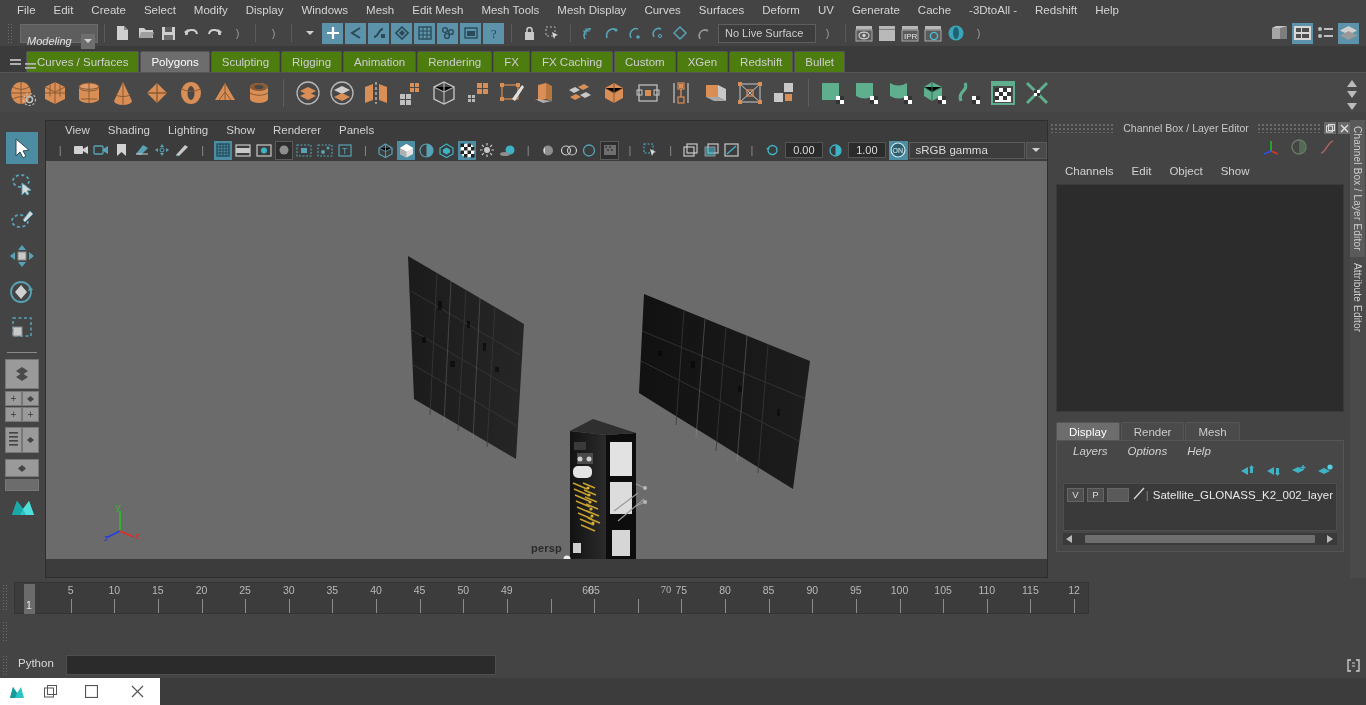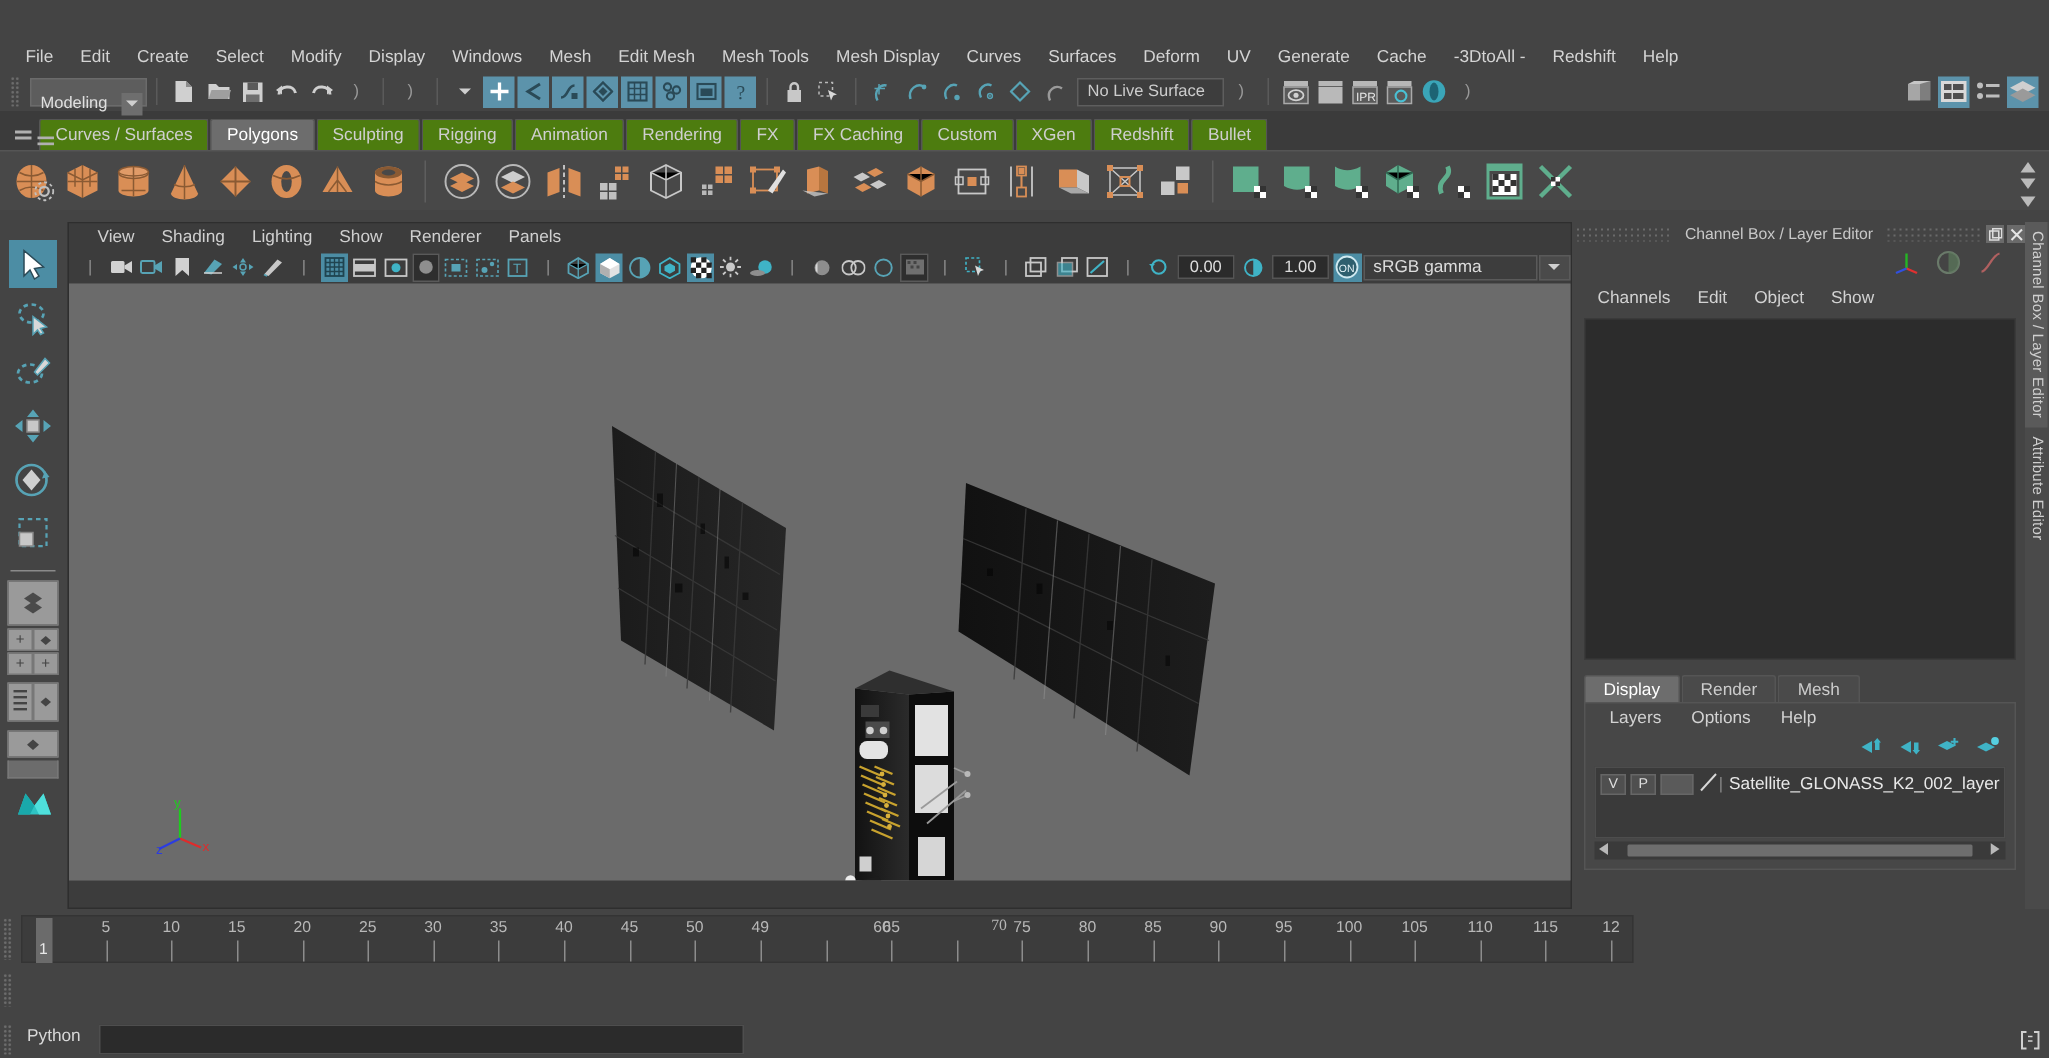--- a/index.html
+++ b/index.html
@@ -4,41 +4,41 @@
 <style>
   * { box-sizing: border-box; margin:0; padding:0; }
   html,body { width:1366px; height:705px; overflow:hidden; }
   body {
     background:#444444;
     font-family:"Liberation Sans", sans-serif;
     font-size:11px;
     color:#c8c8c8;
     -webkit-font-smoothing:antialiased;
   }
-  .app { position:relative; width:1366px; height:611px;margin-top:28px; }
+  .app { position:relative; width:1366px; height:611px; }
 
   
   .menubar {
     height:20px; background:#444444; display:flex; align-items:center;
     padding-left:8px; gap:0px;
   }
   .menubar .mi {
     padding:0 9px; height:20px; line-height:20px; font-size:11.5px;
     color:#d4d4d4; white-space:nowrap; cursor:default;
   }
 
   
   .statusline {
     height:26px; background:#444444; display:flex; align-items:center;
     padding-left:4px; gap:0;
   }
   .sel-menu {
     width:78px; height:19px; background:#5d5d5d; border:1px solid #6b6b6b;
     display:flex; align-items:center; justify-content:space-between;
-    padding:16px 2px 0 6px; font-size:11px; color:#e0e0e0; margin-left:4px;
+    padding:16px 2px 0 6px; font-size:11px; color:#e0e0e0; margin-left:4px;font-style:italic;
   }
   .sel-menu .arw { width:14px; height:15px; background:#6e6e6e; display:flex;
     align-items:center; justify-content:center;}
   .tri-d { width:0;height:0;border-left:4px solid transparent;border-right:4px solid transparent;border-top:4px solid #cfcfcf;}
   .sep { width:1px; height:18px; background:#5a5a5a; margin:0 6px; }
   .sepdot { width:6px; height:20px; margin:0 3px;
      background:radial-gradient(circle,#6e6e6e 0.7px,transparent 1px) 0 0/3px 3px;}
   .ibtn { width:21px; height:21px; display:inline-flex; align-items:center;
     justify-content:center; margin:0 1px; }
   .ibtn.on { background:#5c93ab; }
@@ -105,21 +105,21 @@
      justify-content:center;font-size:9px;color:#ddd;}
   .cb-iconrow { height:24px; display:flex; align-items:center; justify-content:flex-end; padding-right:14px; gap:10px;}
   .cb-menu { height:22px; display:flex; align-items:center; padding-left:6px; }
   .cb-menu .cm { padding:0 9px; font-size:11.5px; color:#d2d2d2; }
   .cb-body { height:228px; background:#2c2c2c; margin:2px 6px 0 6px; border:1px solid #3a3a3a;}
   .le-tabs { display:flex; align-items:flex-end; height:20px; margin:8px 0 0 6px;}
   .le-tab { height:18px;line-height:18px;padding:0 12px;font-size:11.5px;background:#4a4a4a;
      color:#ccc;border:1px solid #555;border-bottom:none;margin-right:1px;border-radius:2px 2px 0 0;}
   .le-tab.active { background:#6d6d6d; color:#fff; }
   .le-box { margin:0 6px; border:1px solid #555; background:#474747; height:112px; }
-  .le-menu { height:20px; display:flex; align-items:center; padding-left:6px;}
+  .le-menu { height:20px; display:flex; align-items:center; padding-left:6px;font-style:italic;}
   .le-menu .lm { padding:0 10px; font-size:11.5px; color:#d2d2d2; }
   .le-btnrow { height:20px; display:flex; align-items:center; justify-content:flex-end; padding-right:10px; gap:10px;}
   .le-list { background:#3a3a3a; margin:2px 6px; height:48px; border:1px solid #4d4d4d;}
   .le-row { display:flex; align-items:center; height:17px; margin:2px 3px; }
   .le-cell { width:17px;height:14px;border:1px solid #666;background:#4f4f4f;display:flex;
      align-items:center;justify-content:center;font-size:9.5px;color:#ddd;margin-right:3px;}
   .le-swatch { width:22px;height:14px;border:1px solid #666;background:#5a5a5a;margin-right:3px;}
   .le-name { font-size:11.5px;color:#e8e8e8;padding-left:4px;}
   .le-scroll { height:12px; background:#3a3a3a; margin:0 6px; display:flex; align-items:center; }
   .le-thumb { height:8px; background:#6e6e6e; flex:1; margin:0 12px; border-radius:1px;}
@@ -1193,20 +1193,21 @@
       <div class="axisgizmo">
         <svg width="48" height="44">
           <line x1="16" y1="30" x2="16" y2="10" stroke="#1ecb1e" stroke-width="1.5"></line>
           <line x1="16" y1="30" x2="30" y2="36" stroke="#e02b2b" stroke-width="1.5"></line>
           <line x1="16" y1="30" x2="2" y2="37" stroke="#2b3ce0" stroke-width="1.5"></line>
           <text x="12" y="9" font-size="9" fill="#1ecb1e" font-family="Liberation Sans, sans-serif">y</text>
           <text x="31" y="38" font-size="9" fill="#e02b2b" font-family="Liberation Sans, sans-serif">x</text>
           <text x="0" y="40" font-size="9" fill="#2b3ce0" font-family="Liberation Sans, sans-serif">z</text>
         </svg>
       </div>
+      <div class="persp-label">persp</div>
     </div>
   </div>
 
   <div class="rightpanel">
     <div class="rp-title">
       <div class="rp-dots"></div>
       <div class="rp-ttl">Channel Box / Layer Editor</div>
       <div class="rp-dots"></div>
       <div class="rp-btn">
         <svg width="9" height="9">

